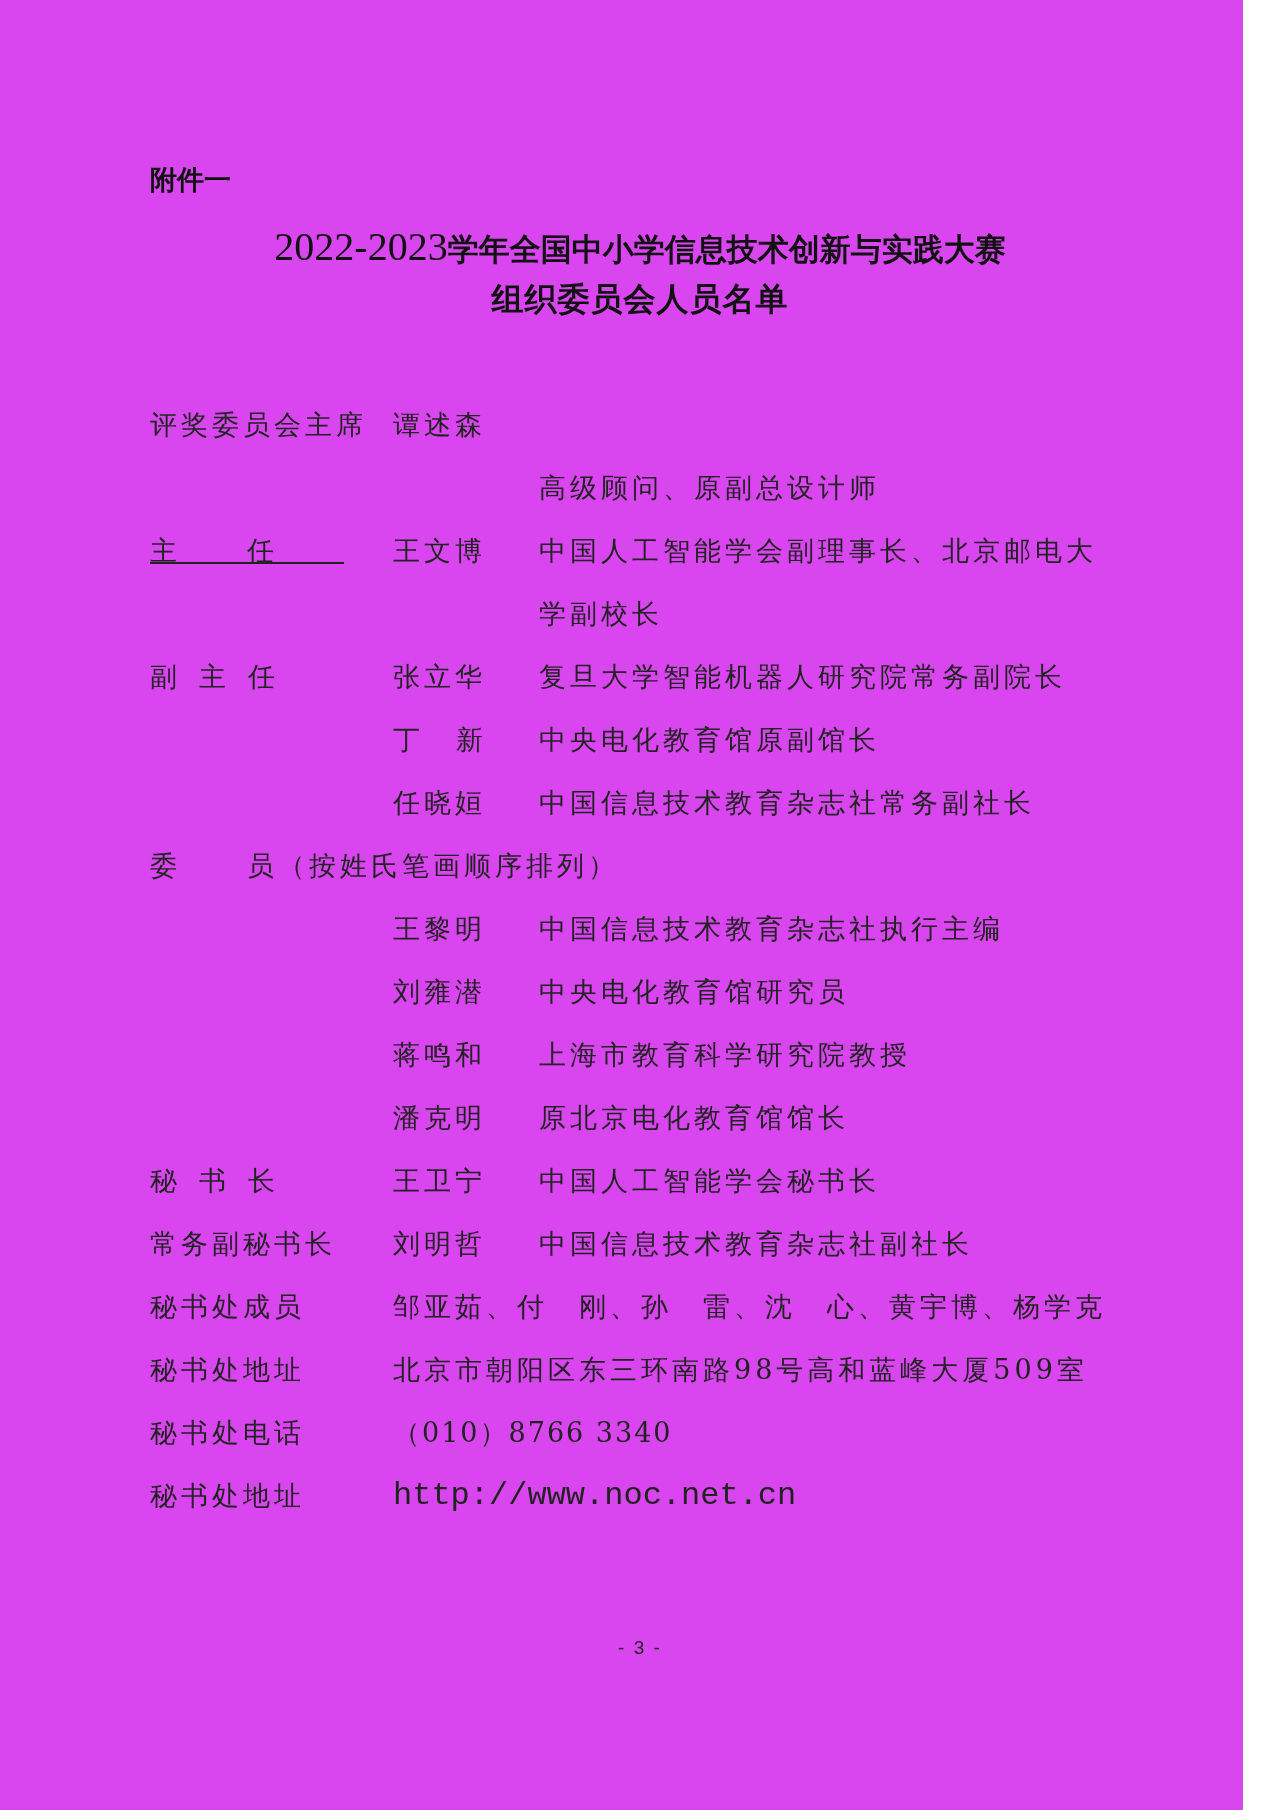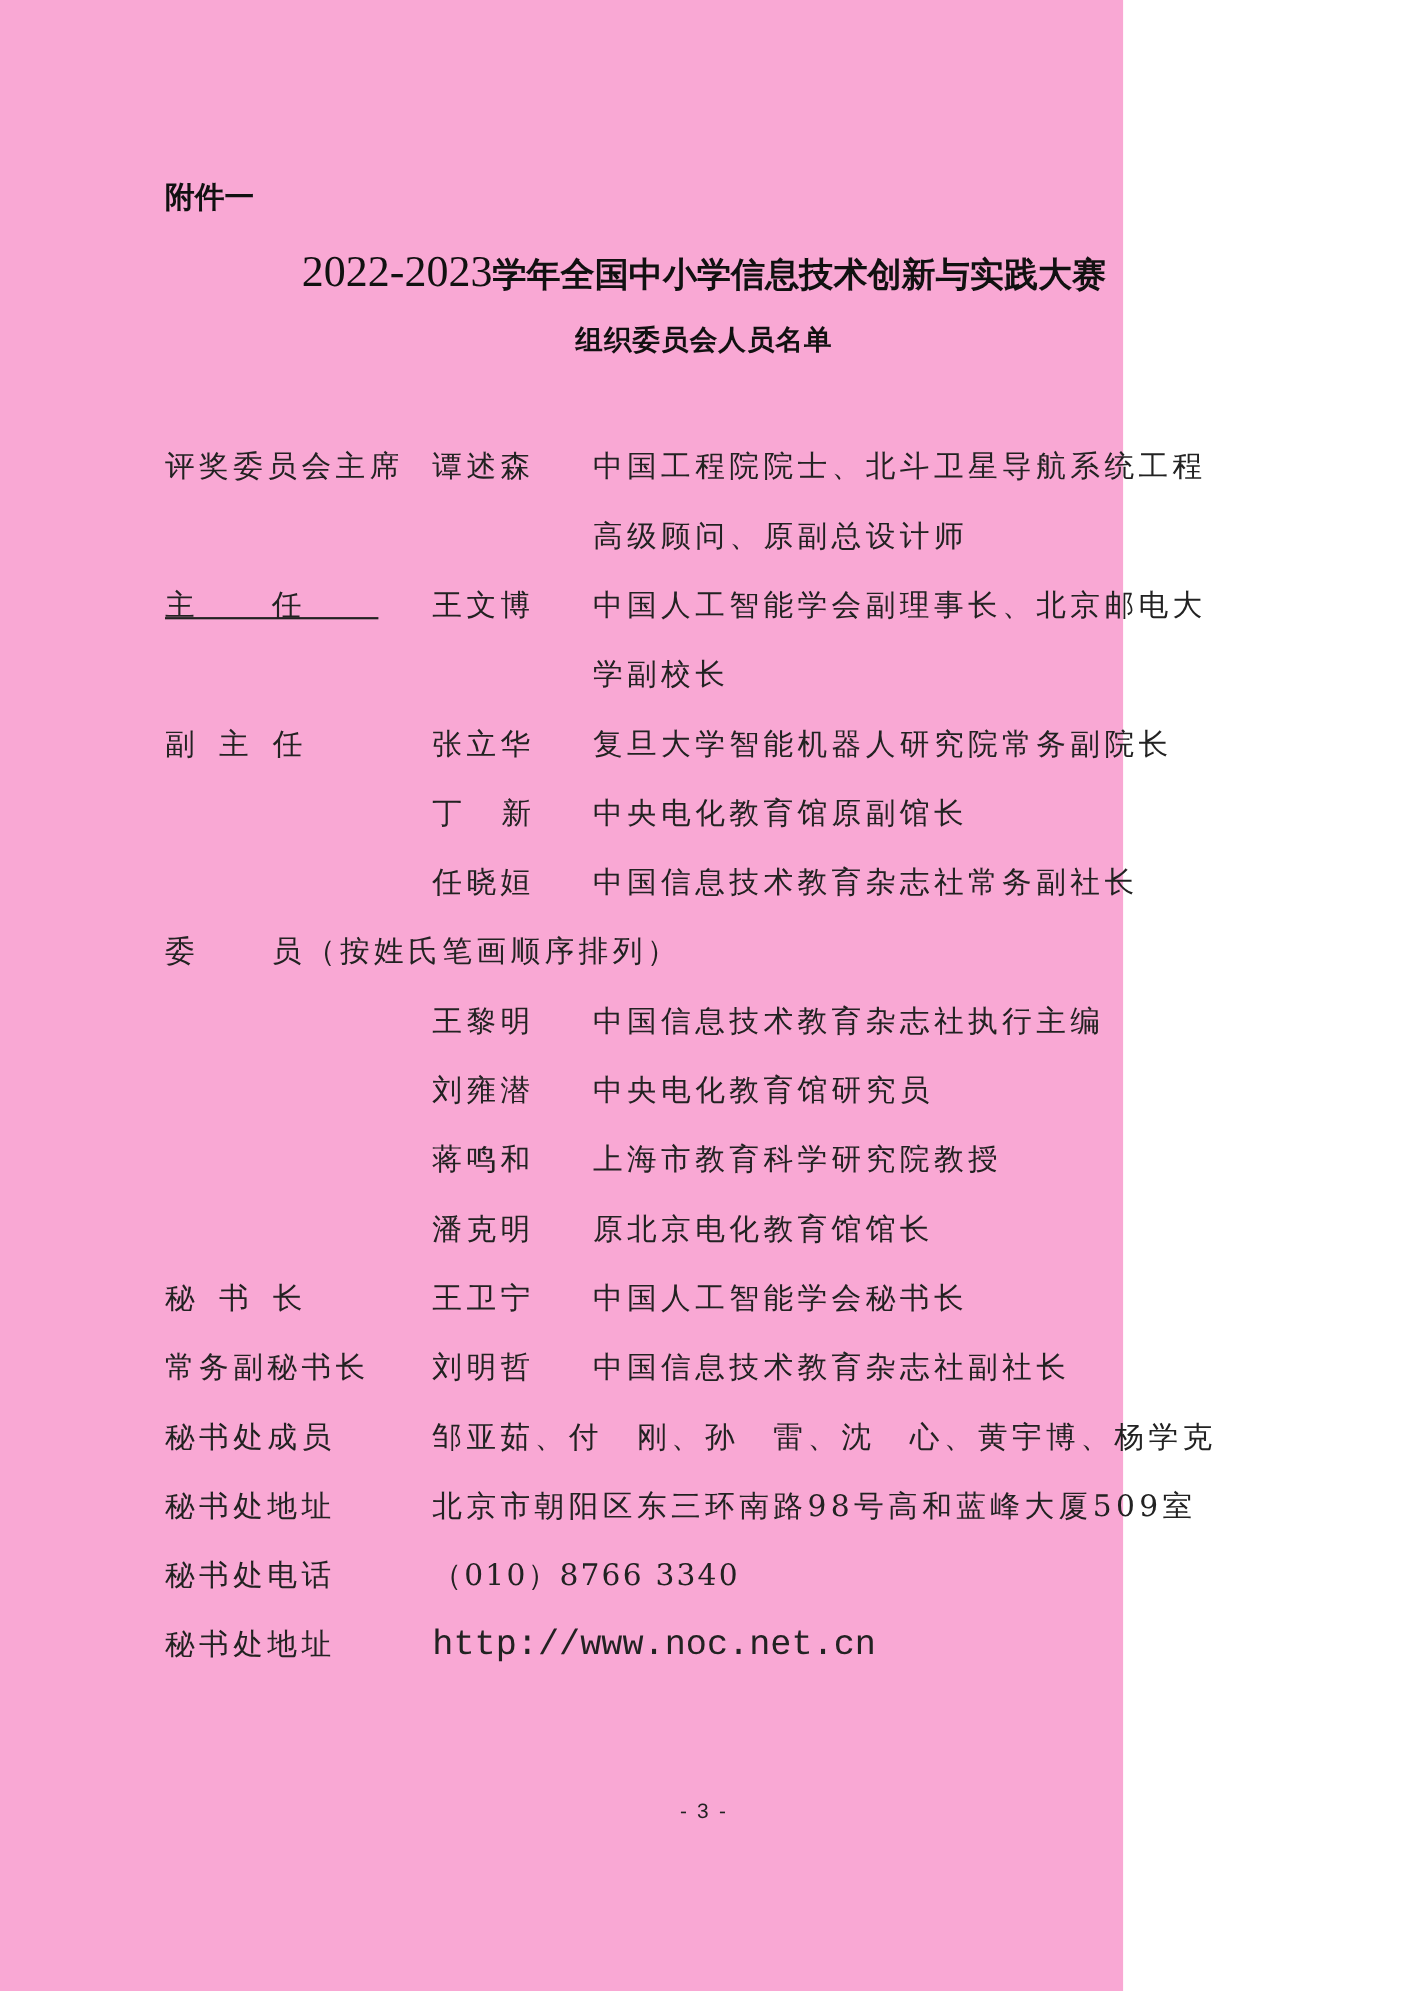--- a/index.html
+++ b/index.html
@@ -11,22 +11,22 @@
     width: 1280px;
     height: 1810px;
     position: relative;
     overflow: hidden;
     color: #1a1a1a;
     font-family: "DejaVu Serif", "Liberation Serif", serif;
   }
   .page {
     position: absolute;
     left: 0; top: 0;
-    width: 1021px; height: 1810px;
-    background: #f9a8d4;
+    width: 1243px; height: 1810px;
+    background: #d946ef;
   }
   .attachment-label {
     position: absolute;
     left: 150px;
     top: 162px;
     font-family: "DejaVu Sans", "Liberation Sans", sans-serif;
     font-weight: bold;
     font-size: 27px;
     line-height: 36px;
     color: #111;
@@ -46,22 +46,22 @@
     line-height: 42px;
     letter-spacing: 0px;
     padding-left: 0px;
   }
   .title-line-1 .year {
     font-family: "Liberation Serif", "DejaVu Serif", serif;
     font-weight: normal;
     font-size: 40px;
   }
   .title-line-2 {
-    top: 288px;
-    font-size: 25px;
+    top: 278px;
+    font-size: 32px;
     line-height: 42px;
     letter-spacing: 1px;
   }
   .roster {
     position: absolute;
     left: 0;
     top: 393px;
     width: 1280px;
   }
   .row {
@@ -127,21 +127,20 @@
   <div class="attachment-label">附件一</div>
 
   <div class="title title-line-1"><span class="year">2022-2023</span><span>学年全国中小学信息技术创新与实践大赛</span></div>
   <div class="title title-line-2">组织委员会人员名单</div>
 
   <div class="roster">
 
     <div class="row">
       <span class="label">评奖委员会主席</span>
       <span class="name">谭述森</span>
-      <span class="desc">中国工程院院士、北斗卫星导航系统工程</span>
     </div>
     <div class="row">
       <span class="desc">高级顾问、原副总设计师</span>
     </div>
 
     <div class="row">
       <span class="label spaced-2">主任</span>
       <span class="name">王文博</span>
       <span class="desc">中国人工智能学会副理事长、北京邮电大</span>
     </div>

